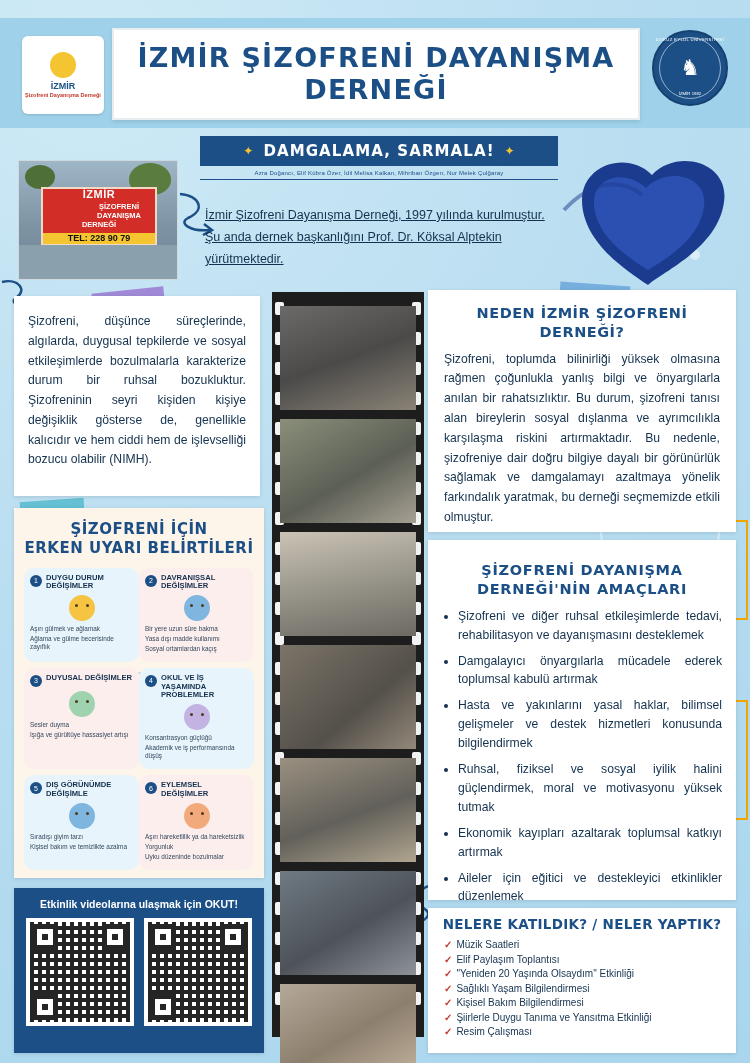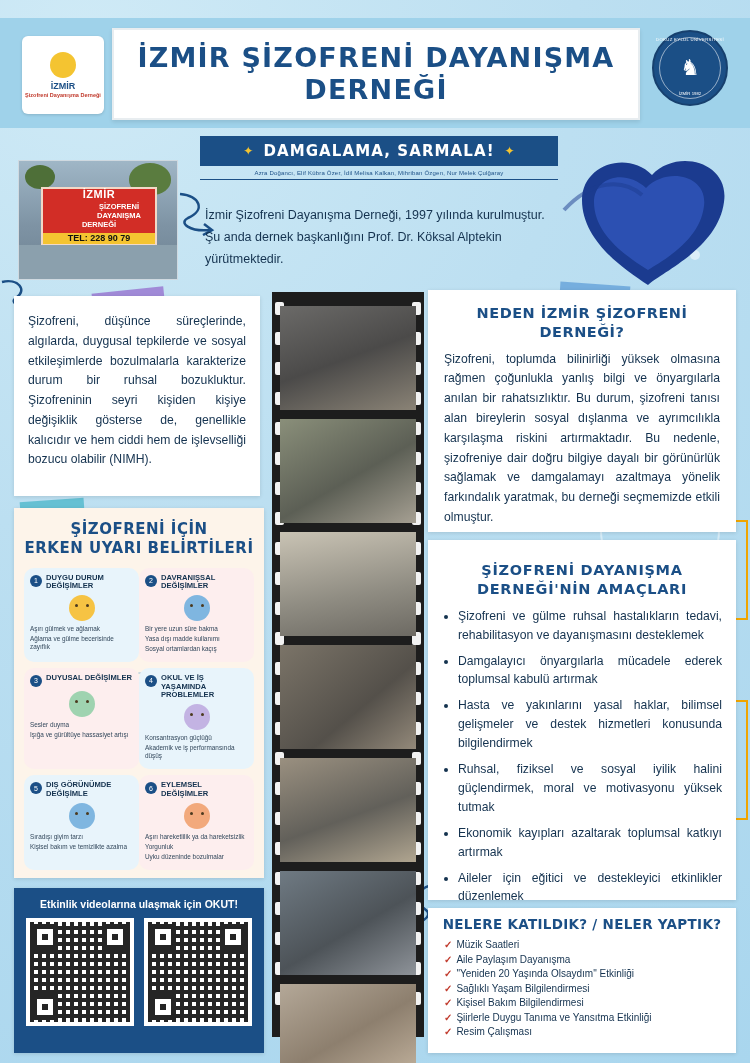--- a/index.html
+++ b/index.html
@@ -68,21 +68,21 @@
   .subtitle-bar .star { color:#f4c431; font-size:12px; }
   .authors {
     position:absolute; left:200px; top:170px; width:358px; text-align:center;
     font-size:6px; color:#1b4f86; letter-spacing:.2px;
   }
   .authors .rule { height:1px; background:#1b4f86; margin:3px 0 0 0; }
 
   
   .intro {
     position:absolute; left:205px; top:205px; width:355px;
-    font-size:12.5px; line-height:1.75; color:#14324f; text-align:left;
+    font-size:12.5px; line-height:1.75; color:#14324f; text-align:left;text-decoration:underline;
   }
 
   
   .heart {
     position:absolute; right:8px; top:140px; width:190px; height:150px;
   }
 
   
   .squiggle { position:absolute; }
 
@@ -302,21 +302,21 @@
   </div>
 
   <div class="card" id="card-neden">
     <h2>NEDEN İZMİR ŞİZOFRENİ DERNEĞİ?</h2>
     <p>Şizofreni, toplumda bilinirliği yüksek olmasına rağmen çoğunlukla yanlış bilgi ve önyargılarla anılan bir rahatsızlıktır. Bu durum, şizofreni tanısı alan bireylerin sosyal dışlanma ve ayrımcılıkla karşılaşma riskini artırmaktadır. Bu nedenle, şizofreniye dair doğru bilgiye dayalı bir görünürlük sağlamak ve damgalamayı azaltmaya yönelik farkındalık yaratmak, bu derneği seçmemizde etkili olmuştur.</p>
   </div>
 
   <div class="card" id="card-amaclar">
     <h2>ŞİZOFRENİ DAYANIŞMA DERNEĞİ'NİN AMAÇLARI</h2>
     <ul>
-      <li>Şizofreni ve gülme ruhsal hastalıkların tedavi, rehabilitasyon ve dayanışmasını desteklemek</li>
+      <li>Şizofreni ve diğer ruhsal etkileşimlerde tedavi, rehabilitasyon ve dayanışmasını desteklemek</li>
       <li>Damgalayıcı önyargılarla mücadele ederek toplumsal kabulü artırmak</li>
       <li>Hasta ve yakınlarını yasal haklar, bilimsel gelişmeler ve destek hizmetleri konusunda bilgilendirmek</li>
       <li>Ruhsal, fiziksel ve sosyal iyilik halini güçlendirmek, moral ve motivasyonu yüksek tutmak</li>
       <li>Ekonomik kayıpları azaltarak toplumsal katkıyı artırmak</li>
       <li>Aileler için eğitici ve destekleyici etkinlikler düzenlemek</li>
       <li>Deneyim paylaşımı ve topluluk desteği sağlamak</li>
     </ul>
   </div>
 
   <div class="card" id="card-belirtiler">
@@ -481,21 +481,21 @@
             <span class="eye e3"></span>
           </div>
       </div>
     </div>
   </div>
 
   <div class="card" id="card-katildik">
     <h2>NELERE KATILDIK? / NELER YAPTIK?</h2>
     <ul>
       <li><span class="chk">✓</span><span>Müzik Saatleri</span></li>
-      <li><span class="chk">✓</span><span>Aile Paylaşım Dayanışma</span></li>
+      <li><span class="chk">✓</span><span>Elif Paylaşım Toplantısı</span></li>
       <li><span class="chk">✓</span><span>"Yeniden 20 Yaşında Olsaydım" Etkinliği</span></li>
       <li><span class="chk">✓</span><span>Sağlıklı Yaşam Bilgilendirmesi</span></li>
       <li><span class="chk">✓</span><span>Kişisel Bakım Bilgilendirmesi</span></li>
       <li><span class="chk">✓</span><span>Şiirlerle Duygu Tanıma ve Yansıtma Etkinliği</span></li>
       <li><span class="chk">✓</span><span>Resim Çalışması</span></li>
     </ul>
   </div>
 
 </div>
 

